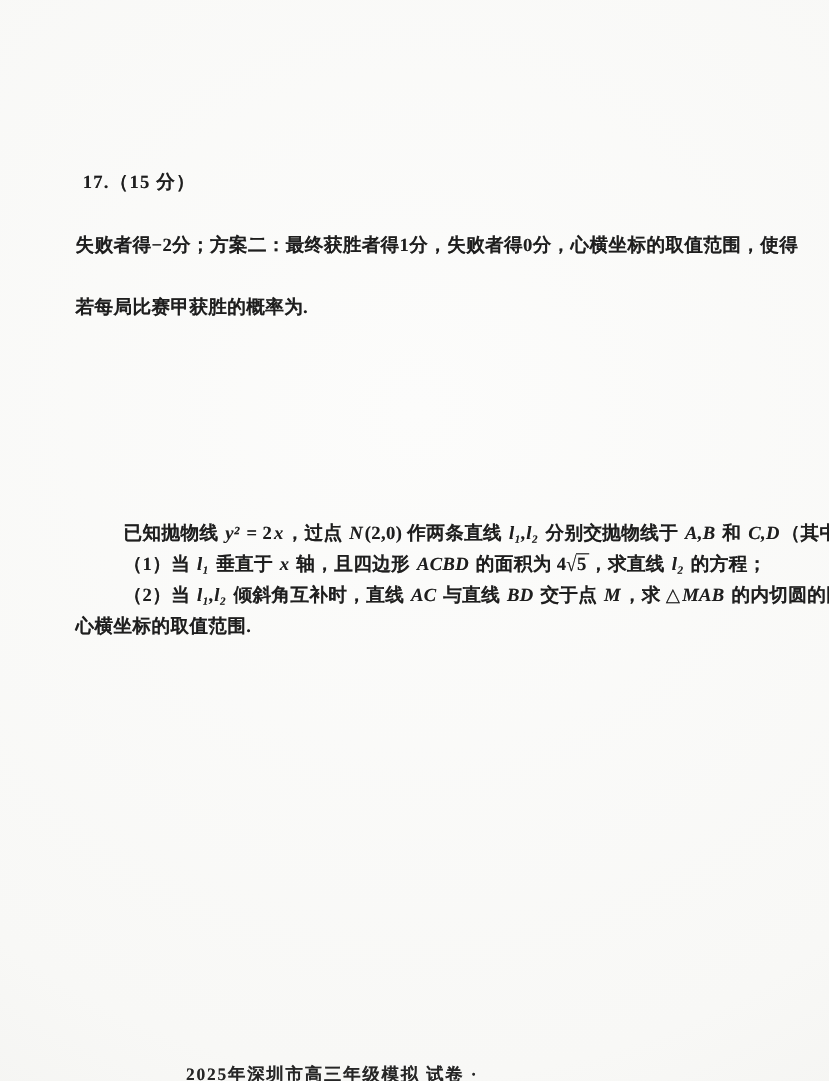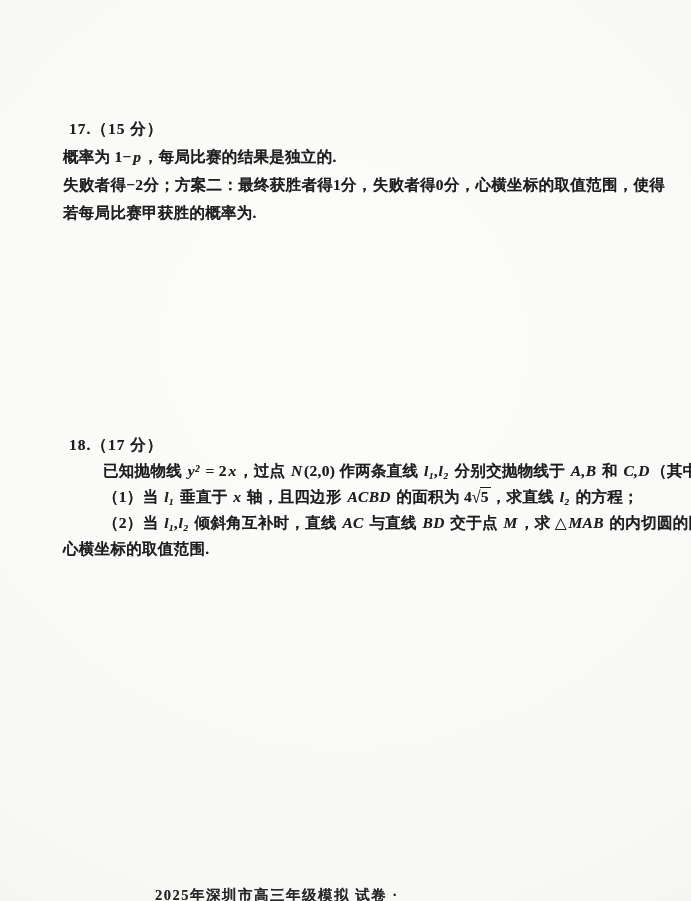--- a/index.html
+++ b/index.html
@@ -9,21 +9,21 @@
     overflow:hidden;
     background:radial-gradient(125% 95% at 50% 38%, #fcfcfb 0%, #f8f8f6 65%, #f0f0ed 100%);
     font-family:"Liberation Serif","DejaVu Serif",serif;
     color:#1e1e1e;
     font-weight:600;
     font-size:15.5px;
     text-shadow:0 0 0.5px rgba(30,30,30,0.5);
   }
   .problem{position:absolute;left:63px;width:570px;}
   .p17{top:115px;}
-  .p17 .line{line-height:28px;height:28px;}
+  .p17 .line{line-height:28px;height:28px;margin-top:24px;}
   .p18{top:432px;}
   .p18 .line{line-height:26px;height:26px;}
   .line{white-space:nowrap;letter-spacing:0.3px;}
   .heading{padding-left:6px;letter-spacing:1px;}
   .indent{padding-left:40px;}
   .seg-math{font-style:italic;padding:0 1.5px;font-family:"Liberation Serif","DejaVu Serif",serif;}
   .frac{
     display:inline-block;vertical-align:-0.7em;text-align:center;
     font-size:12px;line-height:1.15;font-style:normal;margin:0 1px;
   }
@@ -38,27 +38,25 @@
     filter:blur(0.3px);
   }
 </style>
 </head>
 <body>
 
 <div class="page">
 
   <section class="problem p17">
     <div class="line heading">17.（15 分）</div>
-    <div class="line"><span class="seg-text">概率为 1−</span><span class="seg-math">p</span><span class="seg-text">，每局比赛的结果是独立的.</span></div>
     <div class="line"><span class="seg-text">失败者得−2分；方案二：最终获胜者得1分，失败者得0分，心横坐标的取值范围，使得</span></div>
     <div class="line"><span class="seg-text">若每局比赛甲获胜的概率为.</span></div>
   </section>
 
   <section class="problem p18">
-    <div class="line heading">18.（17 分）</div>
     <div class="line indent"><span class="seg-text">已知抛物线 </span><span class="seg-math">y²</span><span class="seg-text"> = 2</span><span class="seg-math">x</span><span class="seg-text">，过点 </span><span class="seg-math">N</span><span class="seg-text">(2,0) 作两条直线 </span><span class="seg-math">l₁,l₂</span><span class="seg-text"> 分别交抛物线于 </span><span class="seg-math">A,B</span><span class="seg-text"> 和 </span><span class="seg-math">C,D</span><span class="seg-text">（其中</span></div>
     <div class="line indent"><span class="seg-text">（1）当 </span><span class="seg-math">l₁</span><span class="seg-text"> 垂直于 </span><span class="seg-math">x</span><span class="seg-text"> 轴，且四边形 </span><span class="seg-math">ACBD</span><span class="seg-text"> 的面积为 4</span><span class="sqrt"><span class="rad">√</span><span class="body">5</span></span><span class="seg-text">，求直线 </span><span class="seg-math">l₂</span><span class="seg-text"> 的方程；</span></div>
     <div class="line indent"><span class="seg-text">（2）当 </span><span class="seg-math">l₁,l₂</span><span class="seg-text"> 倾斜角互补时，直线 </span><span class="seg-math">AC</span><span class="seg-text"> 与直线 </span><span class="seg-math">BD</span><span class="seg-text"> 交于点 </span><span class="seg-math">M</span><span class="seg-text">，求 △</span><span class="seg-math">MAB</span><span class="seg-text"> 的内切圆的圆</span></div>
     <div class="line"><span class="seg-text">心横坐标的取值范围.</span></div>
   </section>
 
   <div class="footer">2025年深圳市高三年级模拟 试卷 ·</div>
 
 </div>
 

